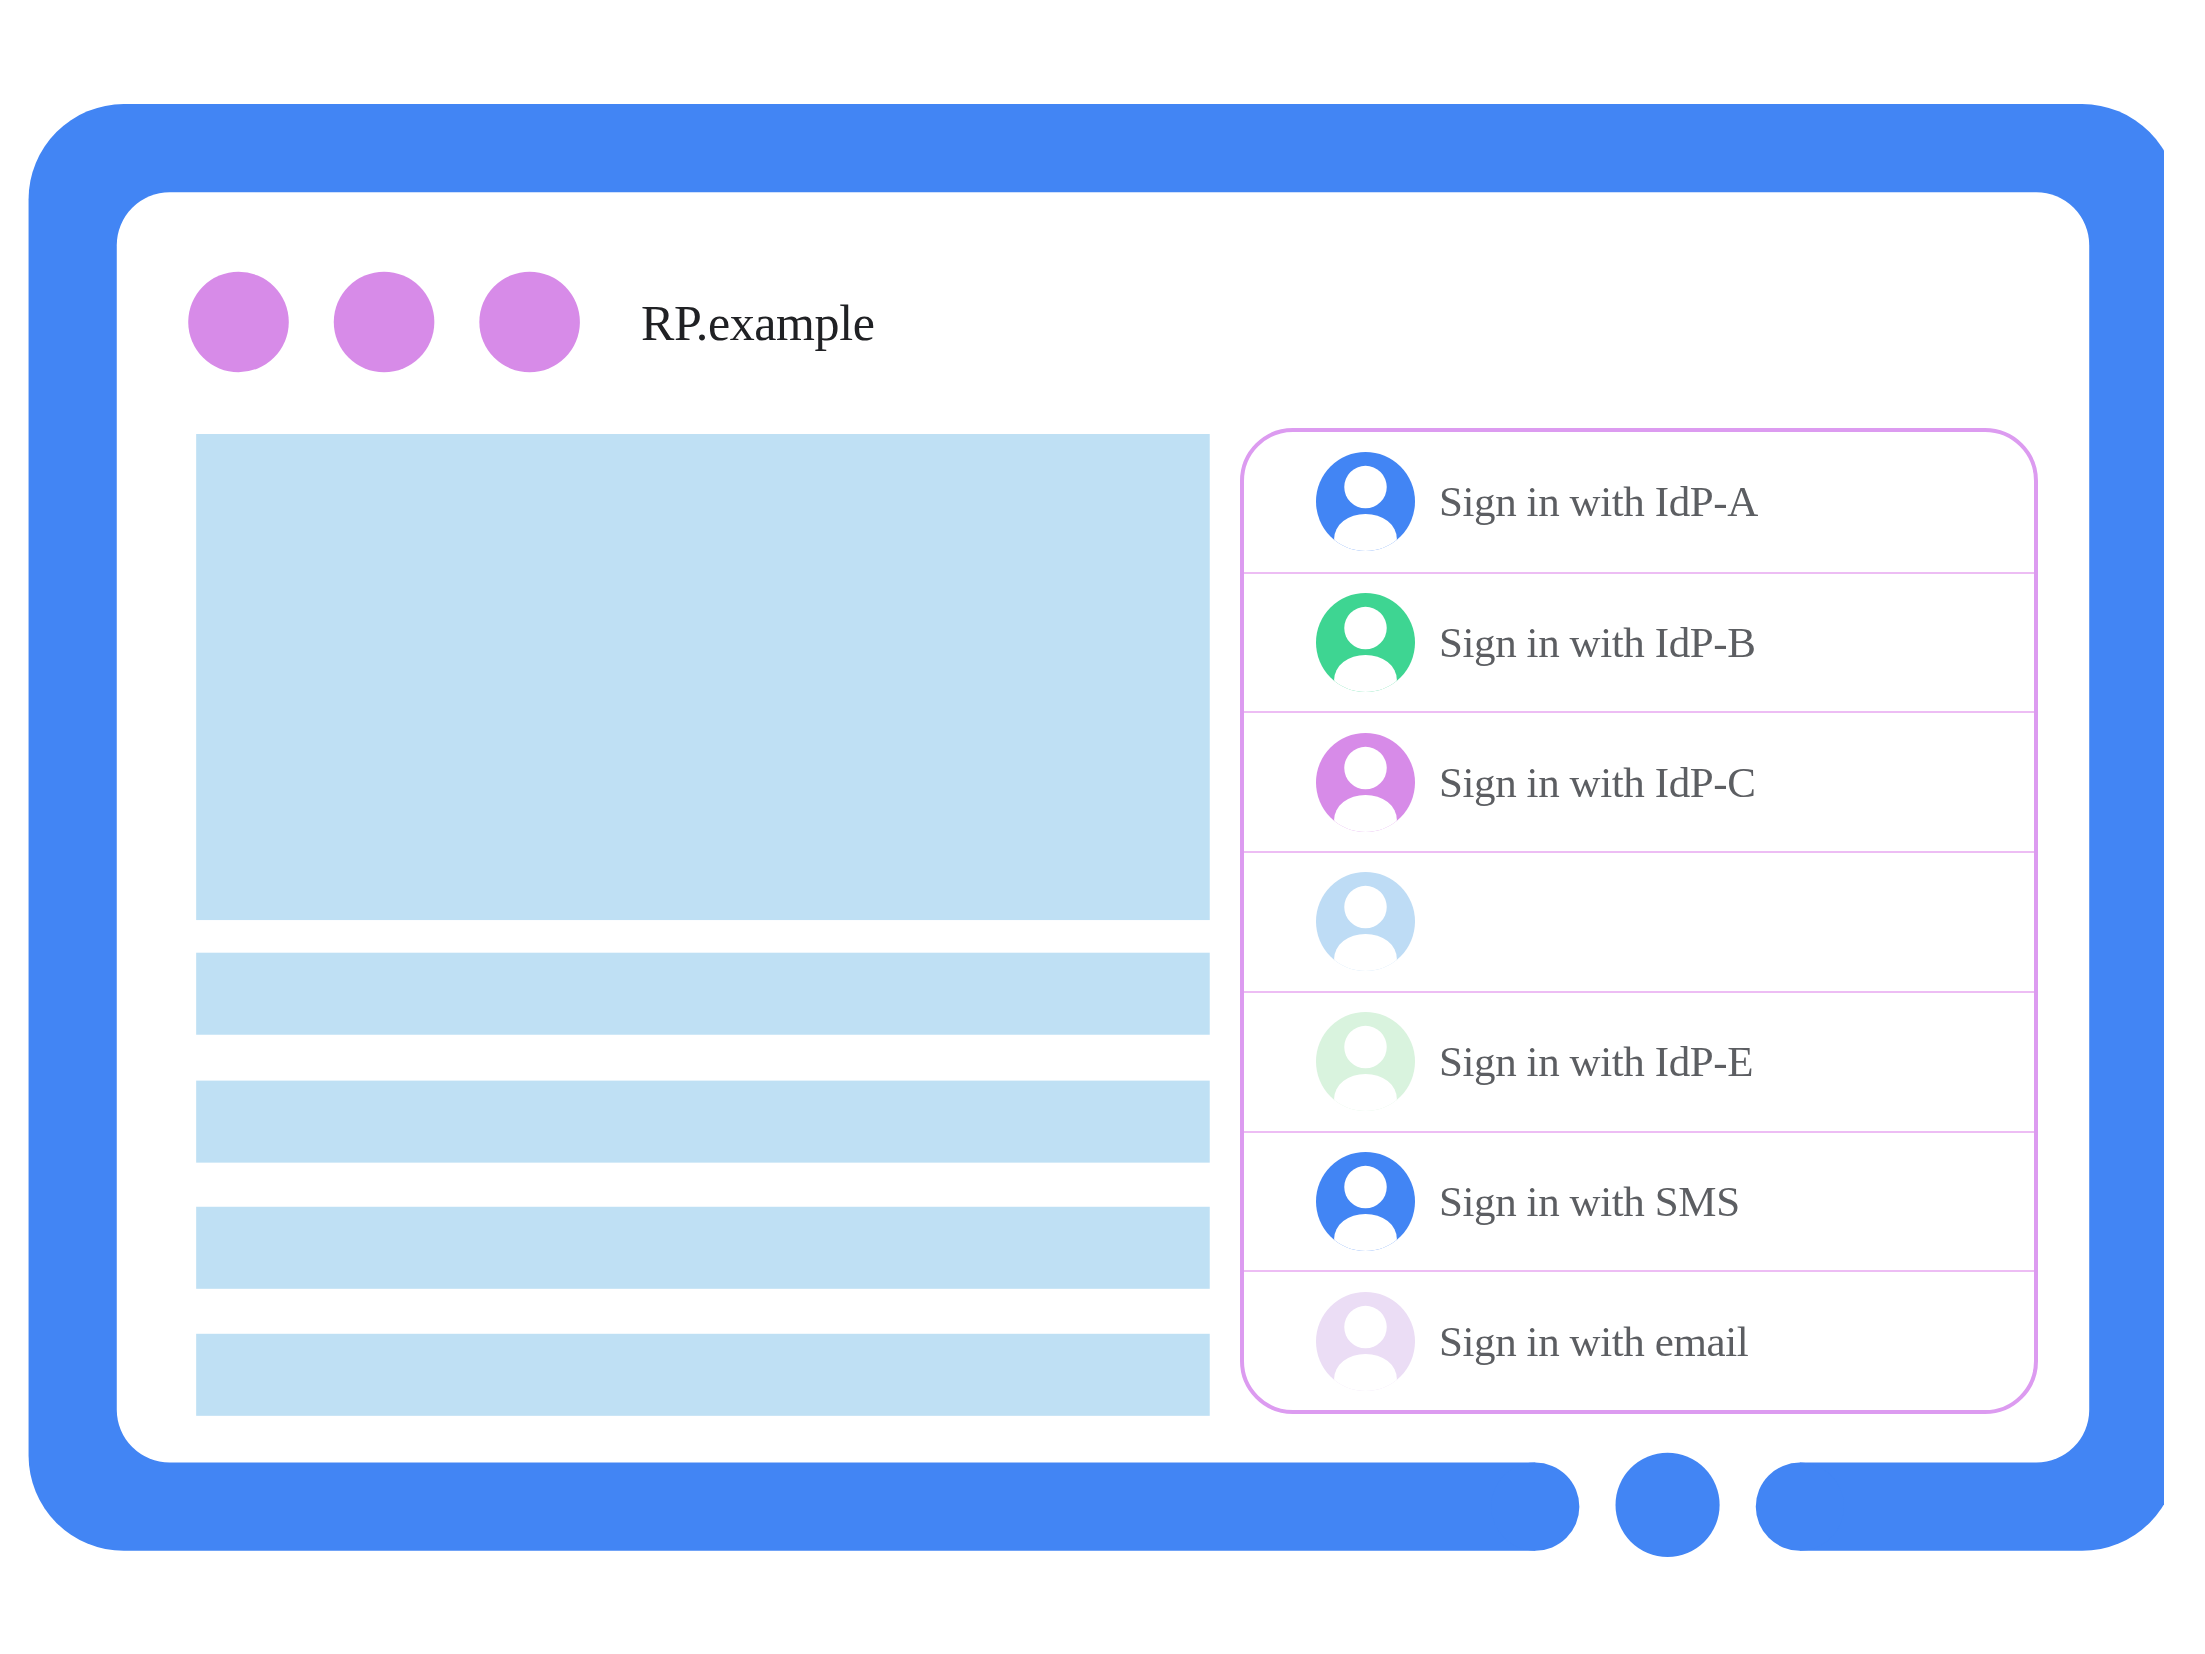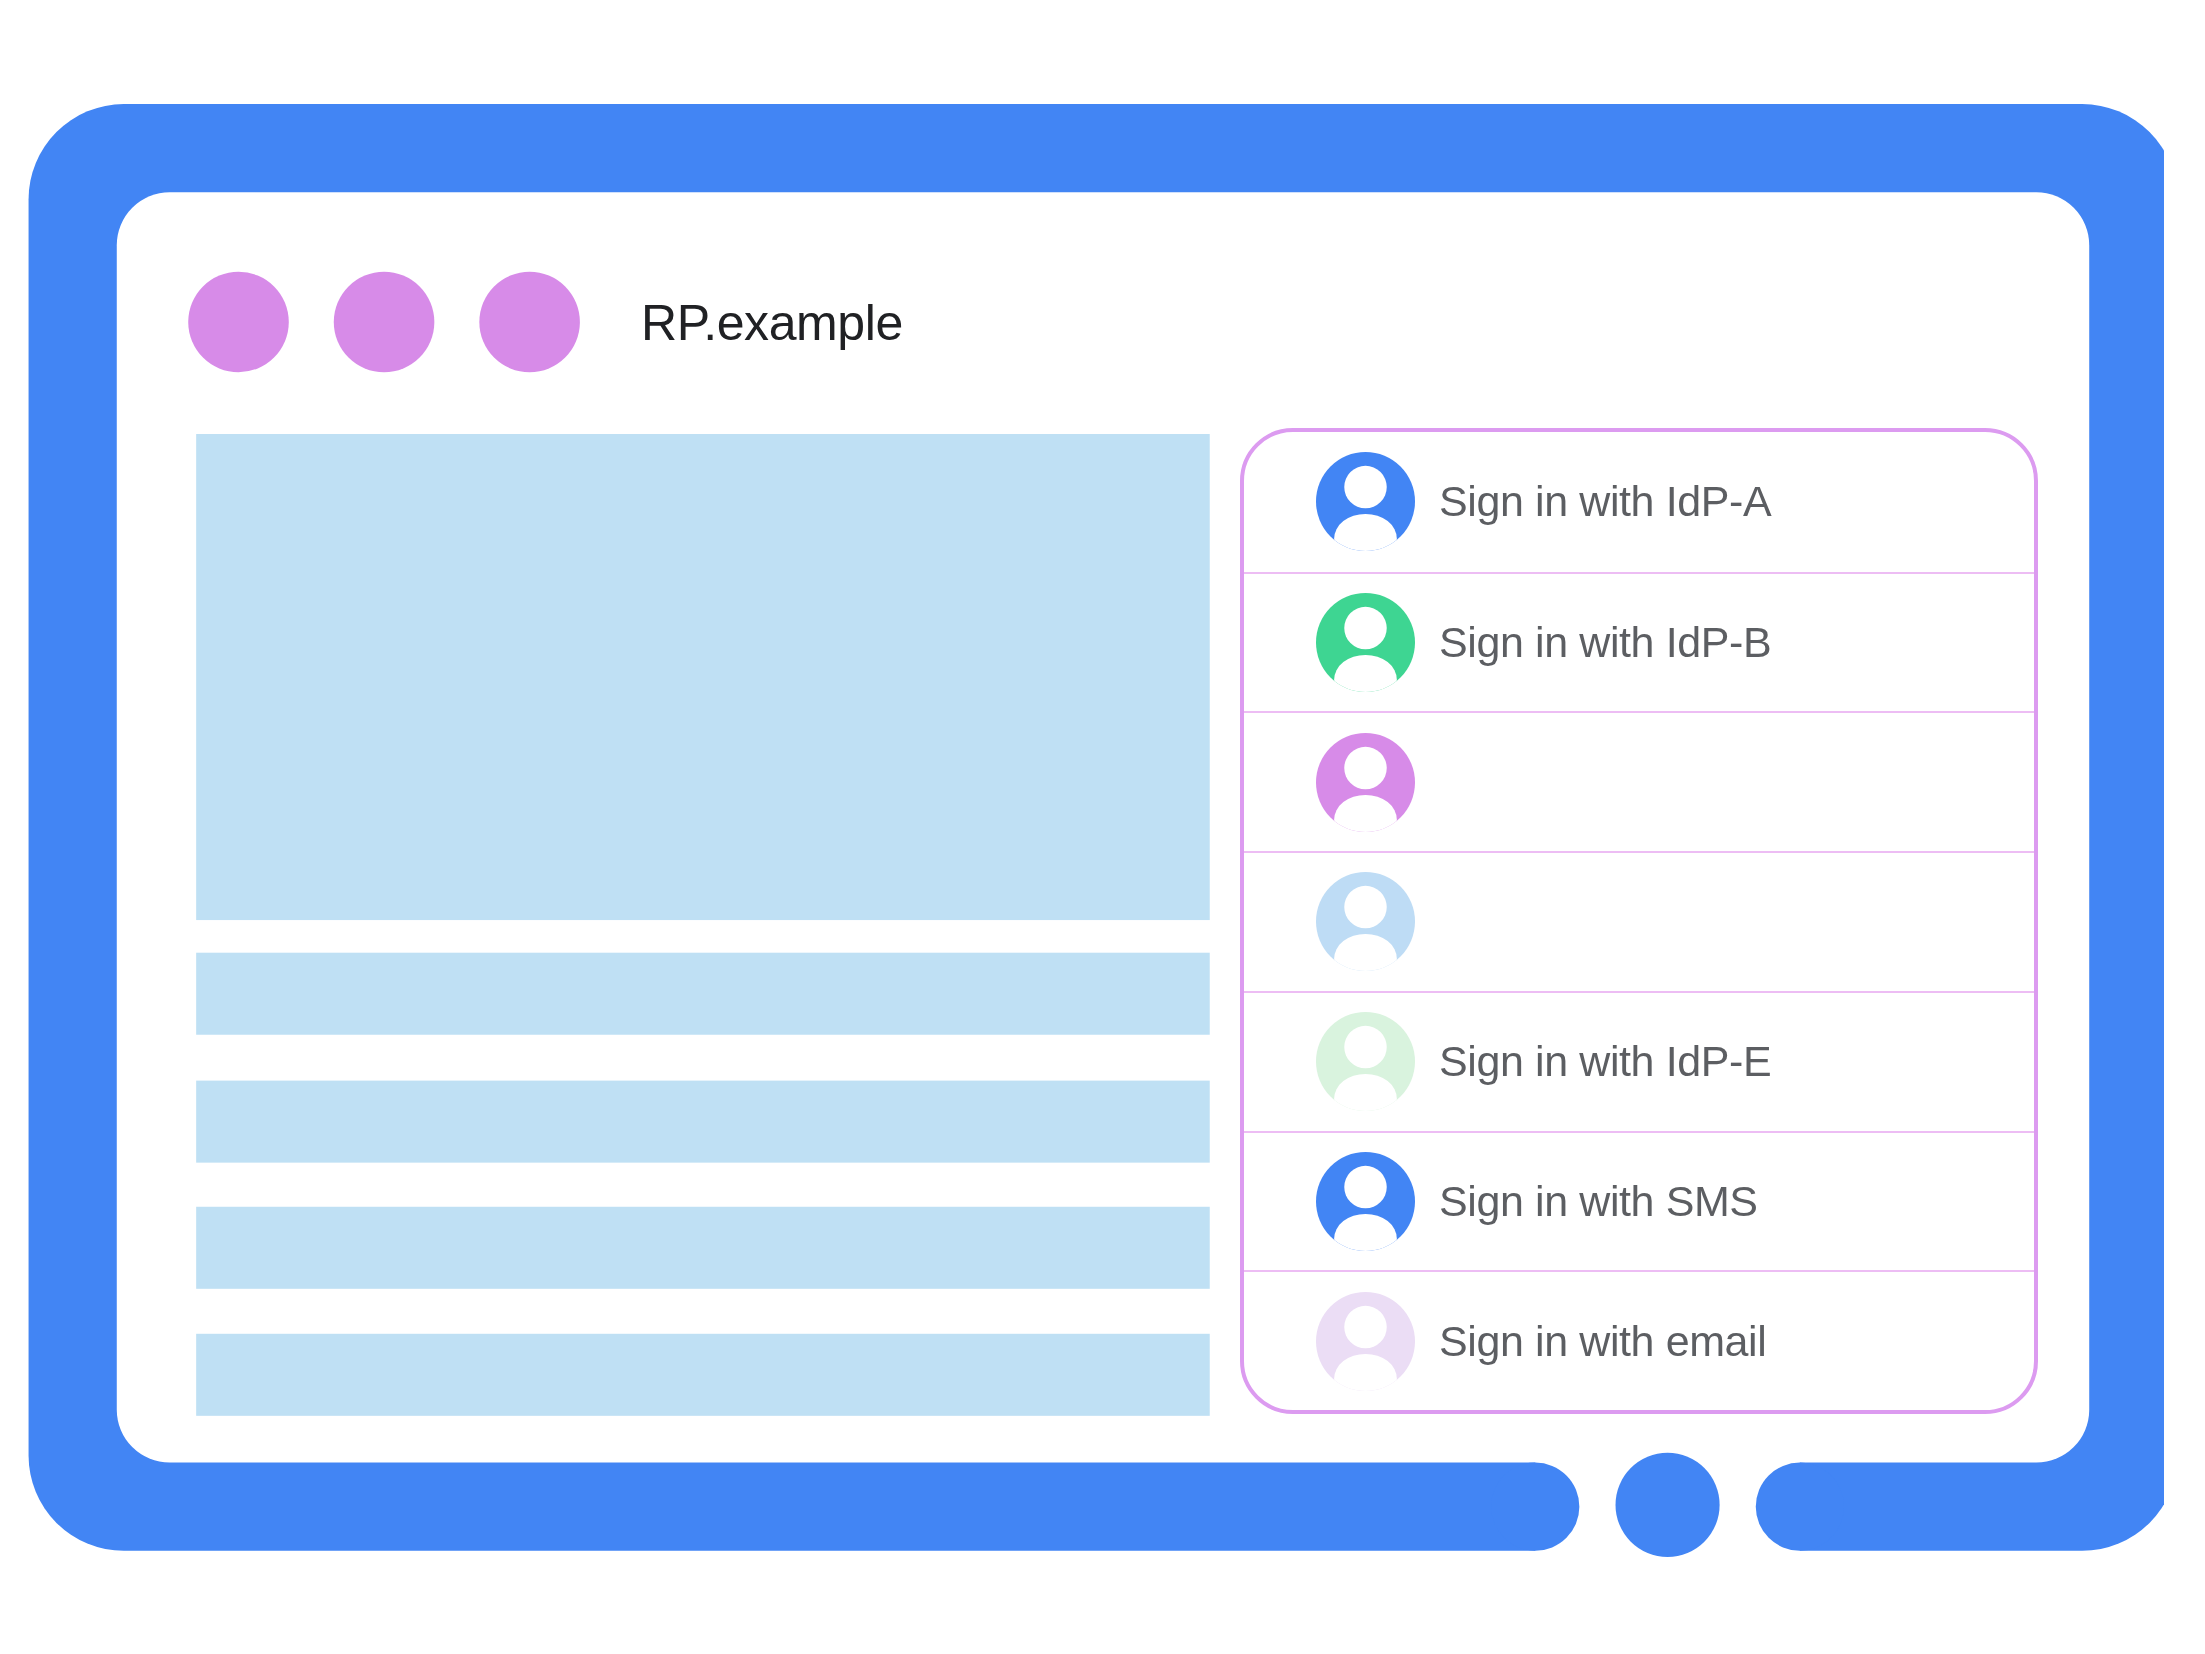--- a/index.html
+++ b/index.html
@@ -2,21 +2,21 @@
 <html style="--page-bg: #FFFFFF; --frame-blue: #4285F4; --dot-purple: #D78BE8; --placeholder-blue: #BFE0F4; --panel-border: #DC9BF0; --panel-divider: #EDBDF4; --label-gray: #5C5E62; --title-black: #202124;font-size:14px"><head>
 <meta charset="utf-8">
 <style>
   html, body { margin: 0; padding: 0; background: #ffffff; }
   .stage {
     position: relative;
     width: 2164px;
     height: 1654px;
     background: var(--page-bg, #ffffff);
     overflow: hidden;
-    font-family: Liberation Sans, sans-serif;
+    font-family: Liberation Serif, serif;
   }
   .frame-svg { position: absolute; left: 0; top: 0; width: 2206px; height: 1654px; display: block; }
   .frame-fill { fill: var(--frame-blue, #4285F4); }
   .dot-fill { fill: var(--dot-purple, #D78BE8); }
   .ph-fill { fill: var(--placeholder-blue, #BFE0F4); }
   .inner-fill { fill: var(--page-bg, #ffffff); }
 
   .page-title {
     position: absolute;
     left: 641px;
@@ -125,20 +125,21 @@
       <svg class="avatar" viewBox="0 0 48 48" aria-hidden="true">
         <clipPath id="avclip2">
             <circle cx="24" cy="24" r="24"></circle>
           </clipPath>
         <circle cx="24" cy="24" r="24" fill="#D78BE8"></circle>
         <g clip-path="url(#avclip2)" fill="#FFFFFF">
           <circle cx="24" cy="17" r="10.3"></circle>
           <ellipse cx="24" cy="42" rx="15.2" ry="12"></ellipse>
         </g>
       </svg>
+      <span class="row-label">Sign in with IdP-C</span>
     </div>
 
     <div class="row">
       <svg class="avatar" viewBox="0 0 48 48" aria-hidden="true">
         <clipPath id="avclip3">
             <circle cx="24" cy="24" r="24"></circle>
           </clipPath>
         <circle cx="24" cy="24" r="24" fill="#BEDCF5"></circle>
         <g clip-path="url(#avclip3)" fill="#FFFFFF">
           <circle cx="24" cy="17" r="10.3"></circle>

